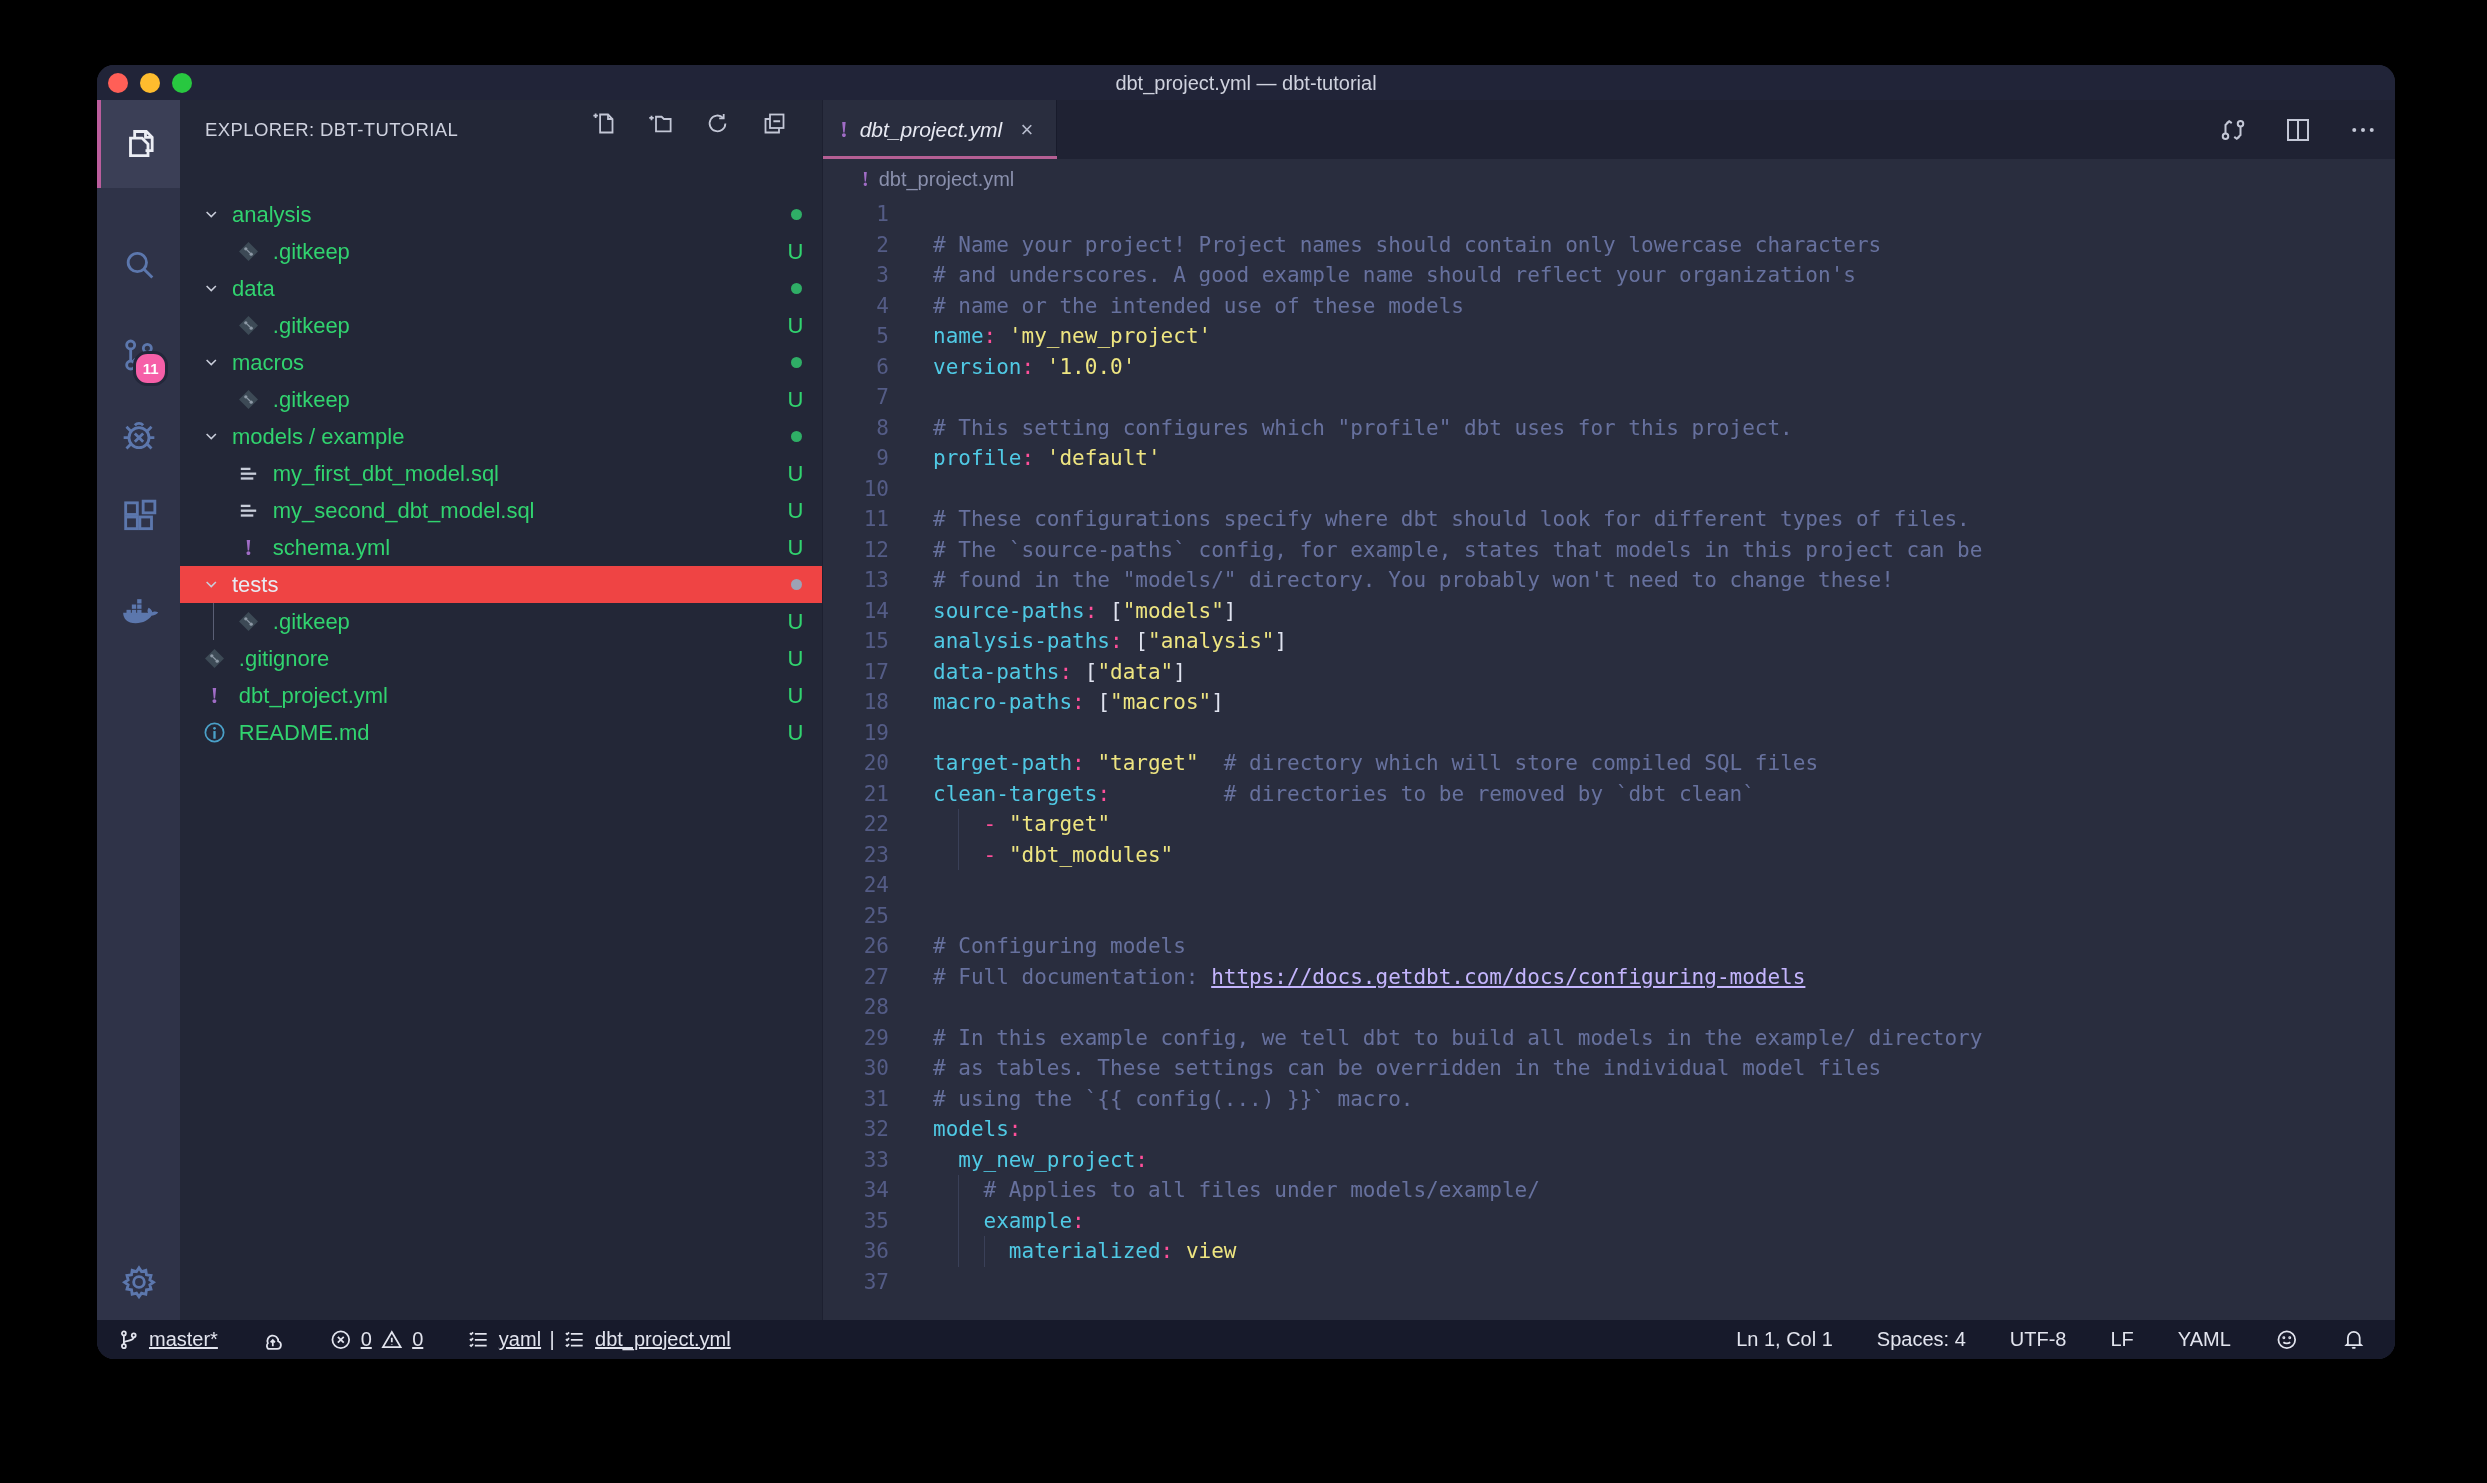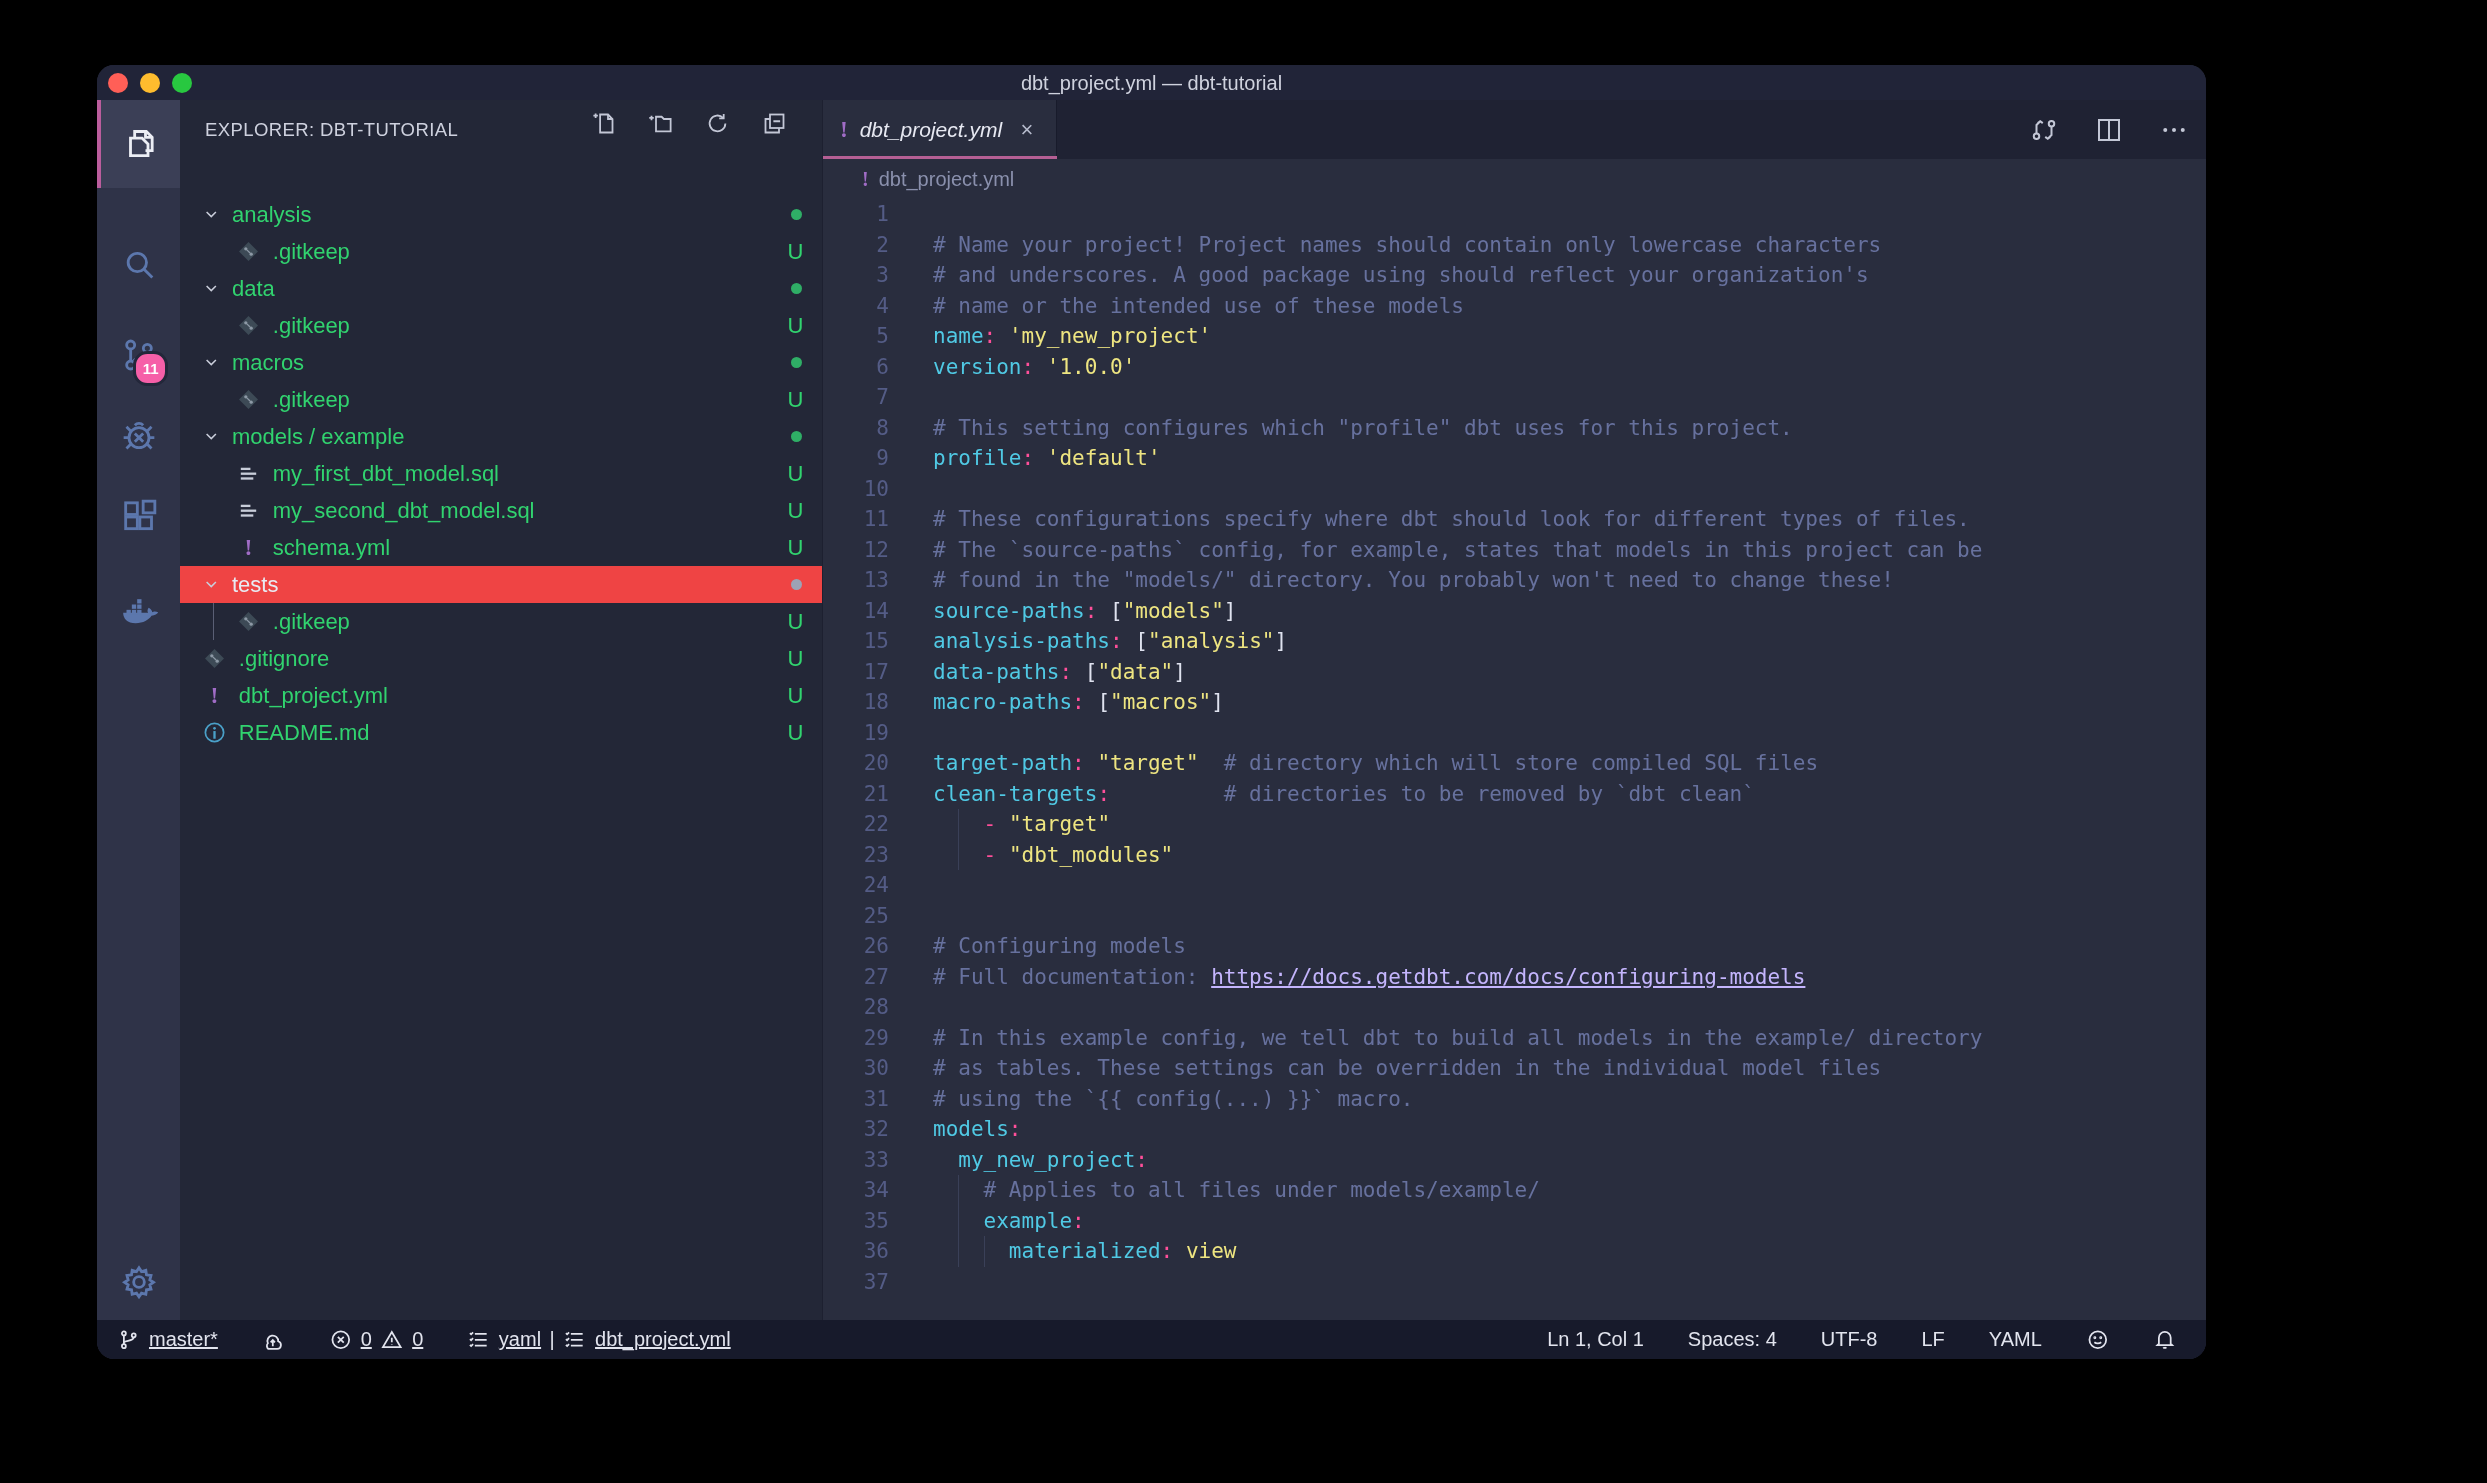--- a/index.html
+++ b/index.html
@@ -1,17 +1,17 @@
 <!DOCTYPE html>
 <html style="font-size:13.5px"><head>
 <meta charset="utf-8">
 <style>
   html,body{margin:0;padding:0;background:#000;width:2487px;height:1484px;overflow:hidden;
     font-family:"Liberation Sans",sans-serif;-webkit-font-smoothing:antialiased;}
-  .window{position:absolute;left:97px;top:65px;width:2109px;height:1294px;background:#292d3e;
+  .window{position:absolute;left:97px;top:65px;width:2298px;height:1294px;background:#292d3e;
     border-radius:17px;overflow:hidden;box-shadow:0 34px 101px rgba(0,0,0,.9);}
   
   .titlebar{position:absolute;left:0;top:0;right:0;height:35px;background:#212438;}
   .tl{position:absolute;top:7.6px;width:20px;height:20px;border-radius:50%;}
   .tl.red{left:11px;background:#ff5f57;} .tl.yellow{left:43px;background:#febc2e;} .tl.green{left:75px;background:#28c840;}
   .title-text{position:absolute;left:0;right:0;top:0;height:35px;line-height:36px;text-align:center;
     color:#cfd2de;font-size:20px;}
   
   .activitybar{position:absolute;left:0;top:35px;width:83px;bottom:39px;background:#2f3348;}
   .act-item{position:absolute;left:0;width:83px;height:88px;display:flex;align-items:center;justify-content:center;}
@@ -378,21 +378,21 @@
         <div class="crow">
           <div class="cnum">1</div>
           <div class="ct"></div>
         </div>
         <div class="crow">
           <div class="cnum">2</div>
           <div class="ct"><span class="tk-comment"># Name your project! Project names should contain only lowercase characters</span></div>
         </div>
         <div class="crow">
           <div class="cnum">3</div>
-          <div class="ct"><span class="tk-comment"># and underscores. A good package using should reflect your organization's</span></div>
+          <div class="ct"><span class="tk-comment"># and underscores. A good example name should reflect your organization's</span></div>
         </div>
         <div class="crow">
           <div class="cnum">4</div>
           <div class="ct"><span class="tk-comment"># name or the intended use of these models</span></div>
         </div>
         <div class="crow">
           <div class="cnum">5</div>
           <div class="ct"><span class="tk-key">name</span><span class="tk-pink">:</span><span class="tk-plain"> </span><span class="tk-str">'my_new_project'</span></div>
         </div>
         <div class="crow">

